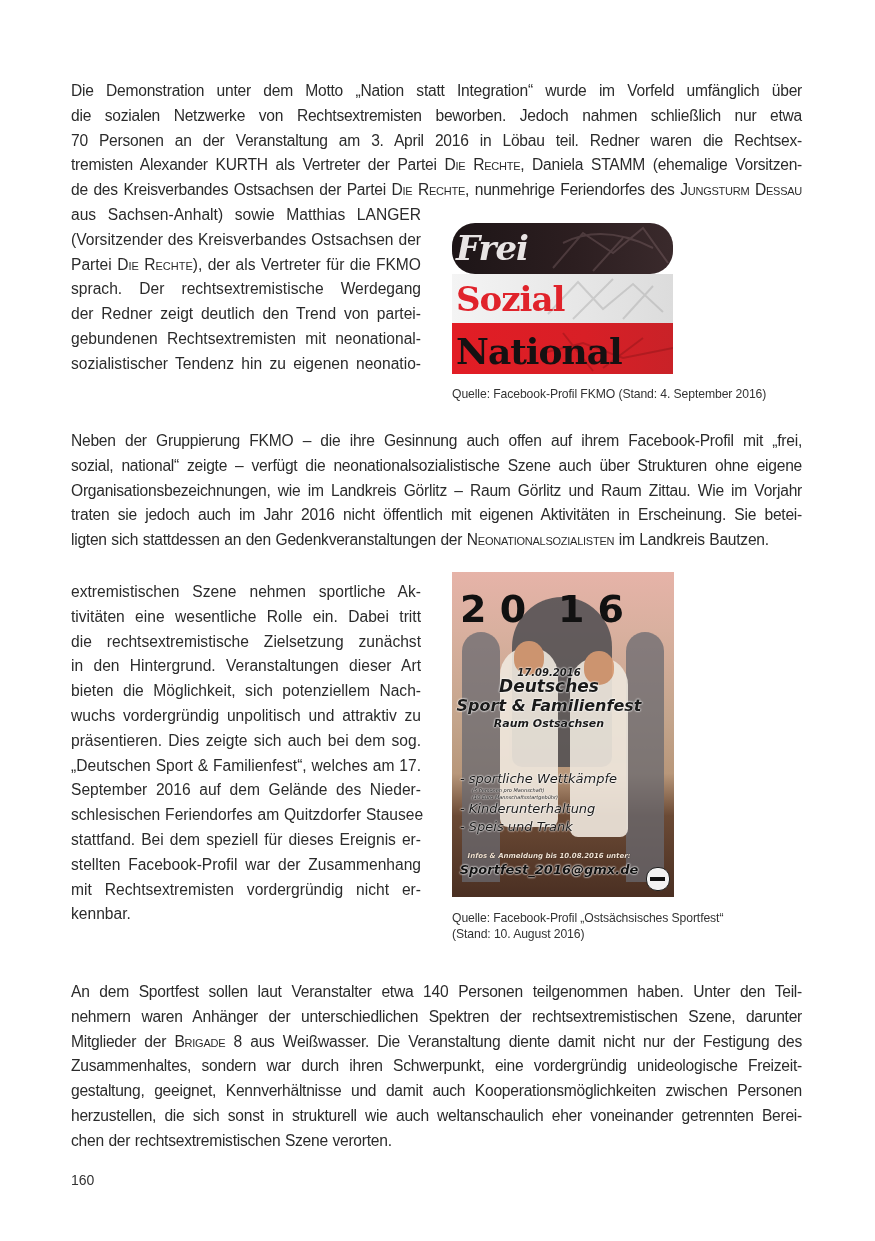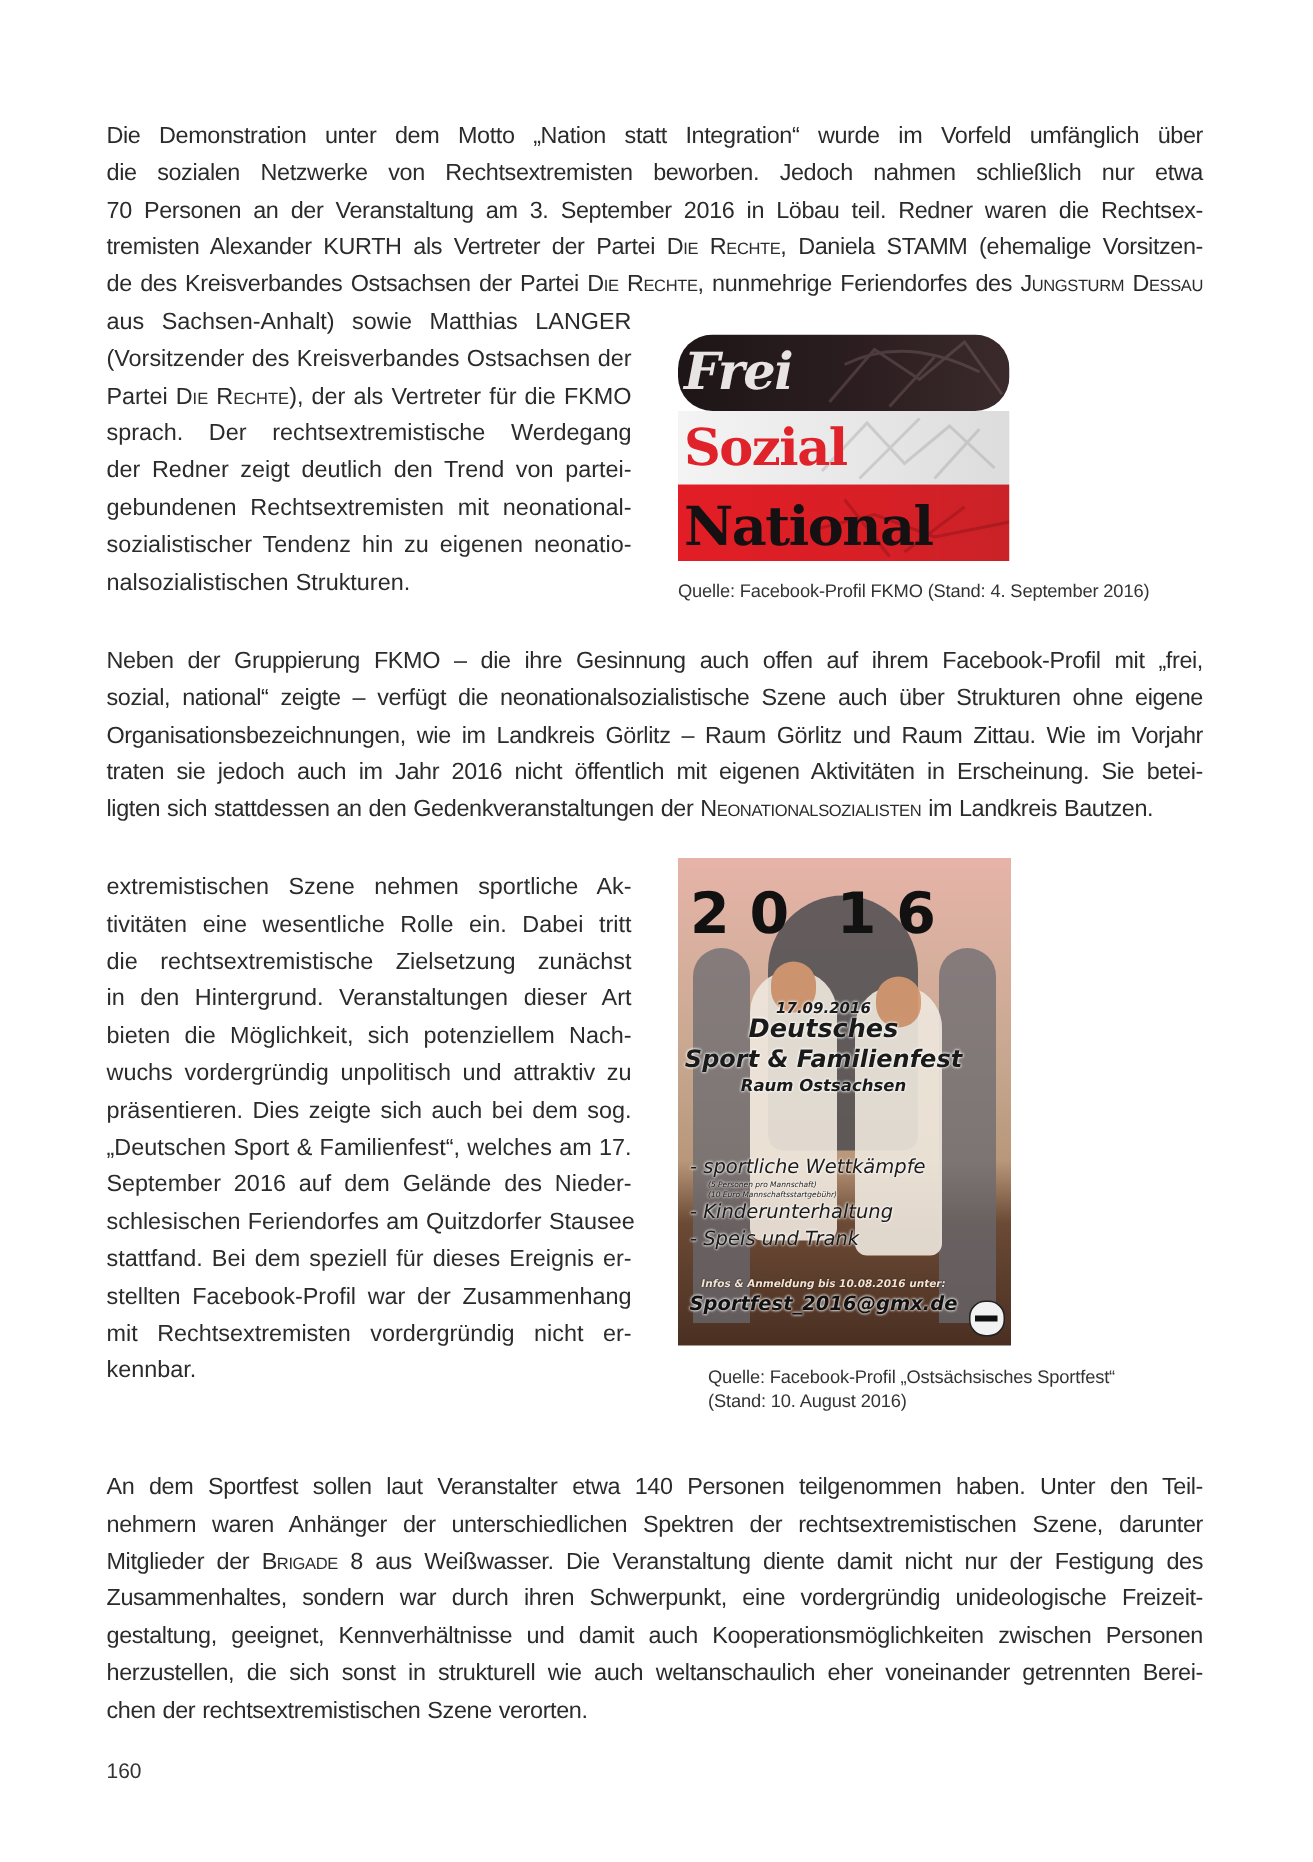--- a/index.html
+++ b/index.html
@@ -58,34 +58,33 @@
   .p-mail { top: 290px; font-size: 13px; color: #111; text-shadow: 0 0 2px #fff, 0 0 2px #fff; }
   .p-logo { position: absolute; right: 4px; bottom: 6px; width: 22px; height: 22px; border-radius: 11px; background: #f2f2f2; border: 1px solid #222; }
   .p-logo::after { content: ""; position: absolute; left: 3px; top: 9px; width: 15px; height: 4px; background: #111; }
 </style>
 </head>
 <body>
 
 <div class="para" style="top:79px;">
   <span class="line">Die Demonstration unter dem Motto „Nation statt Integration“ wurde im Vorfeld umfänglich über</span>
   <span class="line">die sozialen Netzwerke von Rechtsextremisten beworben. Jedoch nahmen schließlich nur etwa</span>
-  <span class="line">70 Personen an der Veranstaltung am 3. September 2016 in Löbau teil. Redner waren die Rechtsex-</span>
+  <span class="line">70 Personen an der Veranstaltung am 3. April 2016 in Löbau teil. Redner waren die Rechtsex-</span>
   <span class="line"><span>tremisten Alexander KURTH als Vertreter der Partei </span><span class="sc">Die Rechte</span><span>, Daniela STAMM (ehemalige Vorsitzen-</span></span>
   <span class="line"><span>de des Kreisverbandes Ostsachsen der Partei </span><span class="sc">Die Rechte</span><span>, nunmehrige Feriendorfes des </span><span class="sc">Jungsturm Dessau</span></span>
 </div>
 
 <div class="para narrow" style="top:203px;">
   <span class="line">aus Sachsen-Anhalt) sowie Matthias LANGER</span>
   <span class="line">(Vorsitzender des Kreisverbandes Ostsachsen der</span>
   <span class="line"><span>Partei </span><span class="sc">Die Rechte</span><span>), der als Vertreter für die FKMO</span></span>
   <span class="line">sprach. Der rechtsextremistische Werdegang</span>
   <span class="line">der Redner zeigt deutlich den Trend von partei-</span>
   <span class="line">gebundenen Rechtsextremisten mit neonational-</span>
   <span class="line">sozialistischer Tendenz hin zu eigenen neonatio-</span>
-  <span class="line last">nalsozialistischen Strukturen.</span>
 </div>
 
 <div class="figure flag">
   <div class="band b1">
     <svg class="sketch" viewBox="0 0 130 51">
         <path d="M10 45 L40 10 L70 30 L100 5 L125 40 M50 48 L80 15 M20 20 Q60 0 110 25" stroke="#8a6f72" stroke-width="2" fill="none"></path>
       </svg>
     <span class="fword">Frei</span>
   </div>
   <div class="band b2">
@@ -148,21 +147,21 @@
   <div class="ptext pt-t3">Raum Ostsachsen</div>
   <div class="plist pl1">- sportliche Wettkämpfe</div>
   <div class="plist pl1s">(5 Personen pro Mannschaft)</div>
   <div class="plist pl1t">(10 Euro Mannschaftsstartgebühr)</div>
   <div class="plist pl2">- Kinderunterhaltung</div>
   <div class="plist pl3">- Speis und Trank</div>
   <div class="ptext p-info">Infos &amp; Anmeldung bis 10.08.2016 unter:</div>
   <div class="ptext p-mail">Sportfest_2016@gmx.de</div>
   <div class="p-logo"></div>
 </div>
-<div class="caption" style="left:472px; top:910px;">
+<div class="caption" style="left:452px; top:910px;">
   <div>Quelle: Facebook-Profil „Ostsächsisches Sportfest“</div>
   <div>(Stand: 10. August 2016)</div>
 </div>
 
 <div class="para" style="top:980px;">
   <span class="line">An dem Sportfest sollen laut Veranstalter etwa 140 Personen teilgenommen haben. Unter den Teil-</span>
   <span class="line">nehmern waren Anhänger der unterschiedlichen Spektren der rechtsextremistischen Szene, darunter</span>
   <span class="line"><span>Mitglieder der </span><span class="sc">Brigade</span><span> 8 aus Weißwasser. Die Veranstaltung diente damit nicht nur der Festigung des</span></span>
   <span class="line">Zusammenhaltes, sondern war durch ihren Schwerpunkt, eine vordergründig unideologische Freizeit-</span>
   <span class="line">gestaltung, geeignet, Kennverhältnisse und damit auch Kooperationsmöglichkeiten zwischen Personen</span>

